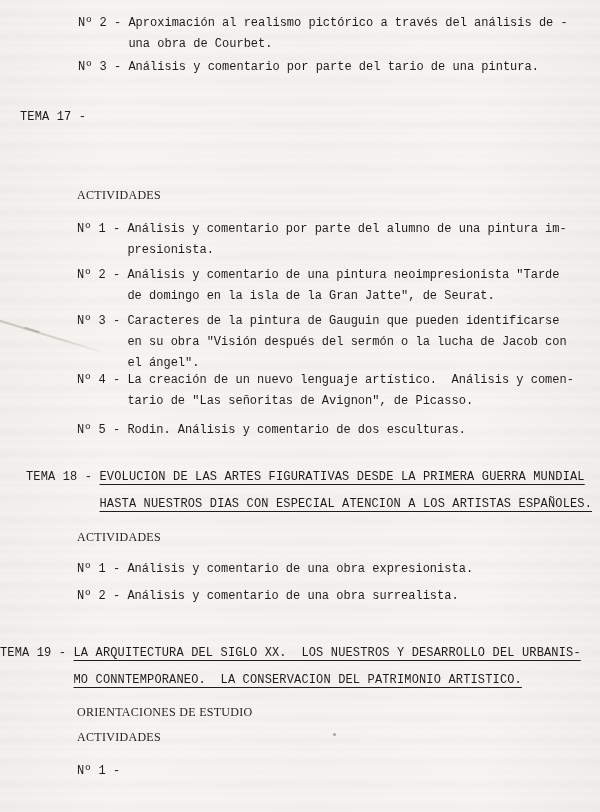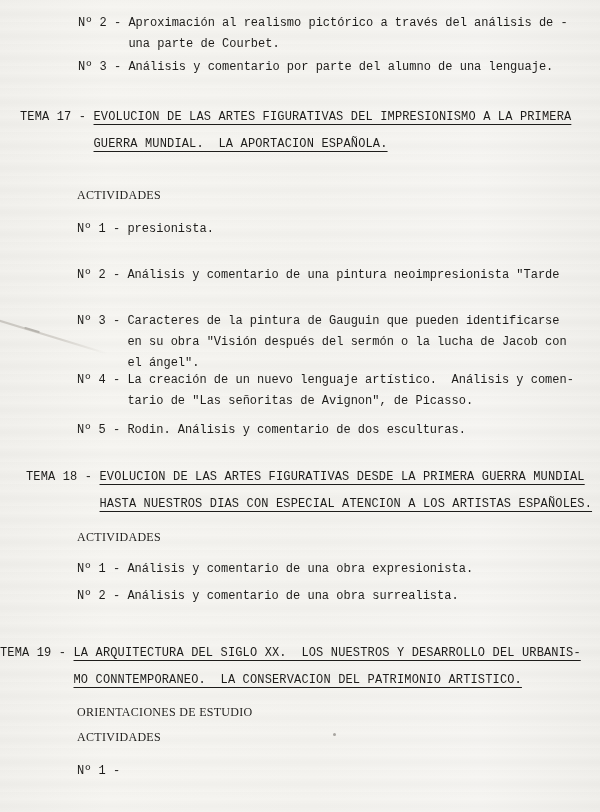--- a/index.html
+++ b/index.html
@@ -89,52 +89,50 @@
 <div class="page">
 
   <div class="scratch"></div>
   <div class="scratch2"></div>
   <div class="dot"></div>
 
   <div class="row" style="left:78px; top:13px;">
     <span class="num">Nº 2 - </span>
     <span class="txt">
       <span class="line">Aproximación al realismo pictórico a través del análisis de -</span>
-      <span class="line">una parte de Courbet.</span>
+      <span class="line">una obra de Courbet.</span>
     </span>
   </div>
 
   <div class="row" style="left:78px; top:57px;">
     <span class="num">Nº 3 - </span>
     <span class="txt">
-      <span class="line">Análisis y comentario por parte del alumno de una lenguaje.</span>
+      <span class="line">Análisis y comentario por parte del tario de una pintura.</span>
     </span>
   </div>
 
   <div class="row tema" style="left:20px; top:104px;">
     <span class="num" style="text-decoration:none;">TEMA 17 - </span>
-    <span class="txt">
-      <span class="line">EVOLUCION DE LAS ARTES FIGURATIVAS DEL IMPRESIONISMO A LA PRIMERA</span>
-      <span class="line">GUERRA MUNDIAL.  LA APORTACION ESPAÑOLA.</span>
-    </span>
   </div>
 
   <div class="subhead" style="left:77px; top:185px;">ACTIVIDADES</div>
 
   <div class="row" style="left:77px; top:219px;">
     <span class="num">Nº 1 - </span>
     <span class="txt">
+      <span class="line">Análisis y comentario por parte del alumno de una pintura im-</span>
       <span class="line">presionista.</span>
     </span>
   </div>
 
   <div class="row" style="left:77px; top:265px;">
     <span class="num">Nº 2 - </span>
     <span class="txt">
       <span class="line">Análisis y comentario de una pintura neoimpresionista "Tarde</span>
+      <span class="line">de domingo en la isla de la Gran Jatte", de Seurat.</span>
     </span>
   </div>
 
   <div class="row" style="left:77px; top:311px;">
     <span class="num">Nº 3 - </span>
     <span class="txt">
       <span class="line">Caracteres de la pintura de Gauguin que pueden identificarse</span>
       <span class="line">en su obra "Visión después del sermón o la lucha de Jacob con</span>
       <span class="line">el ángel".</span>
     </span>

